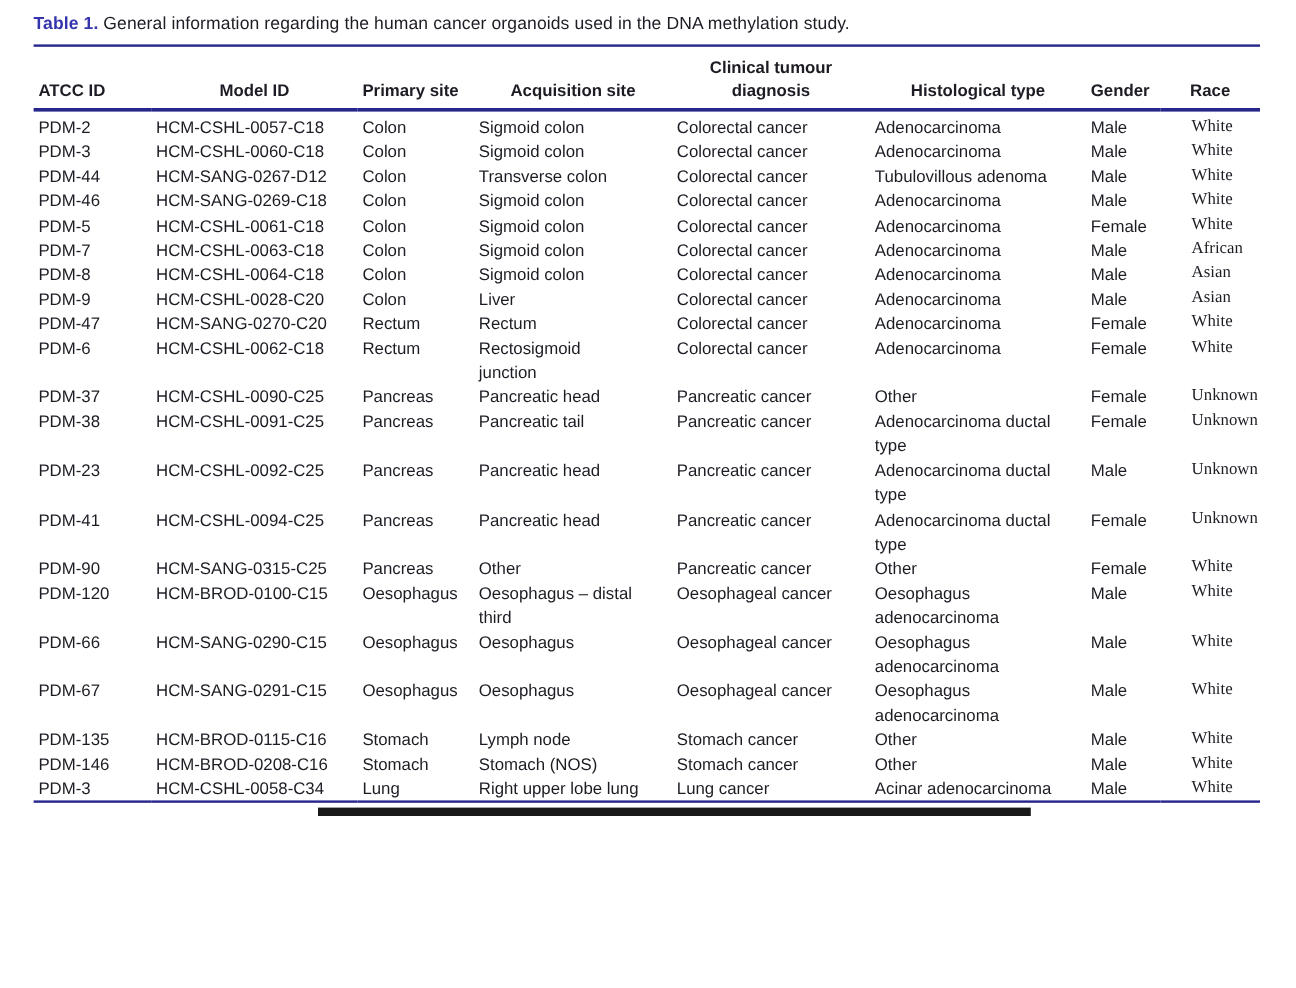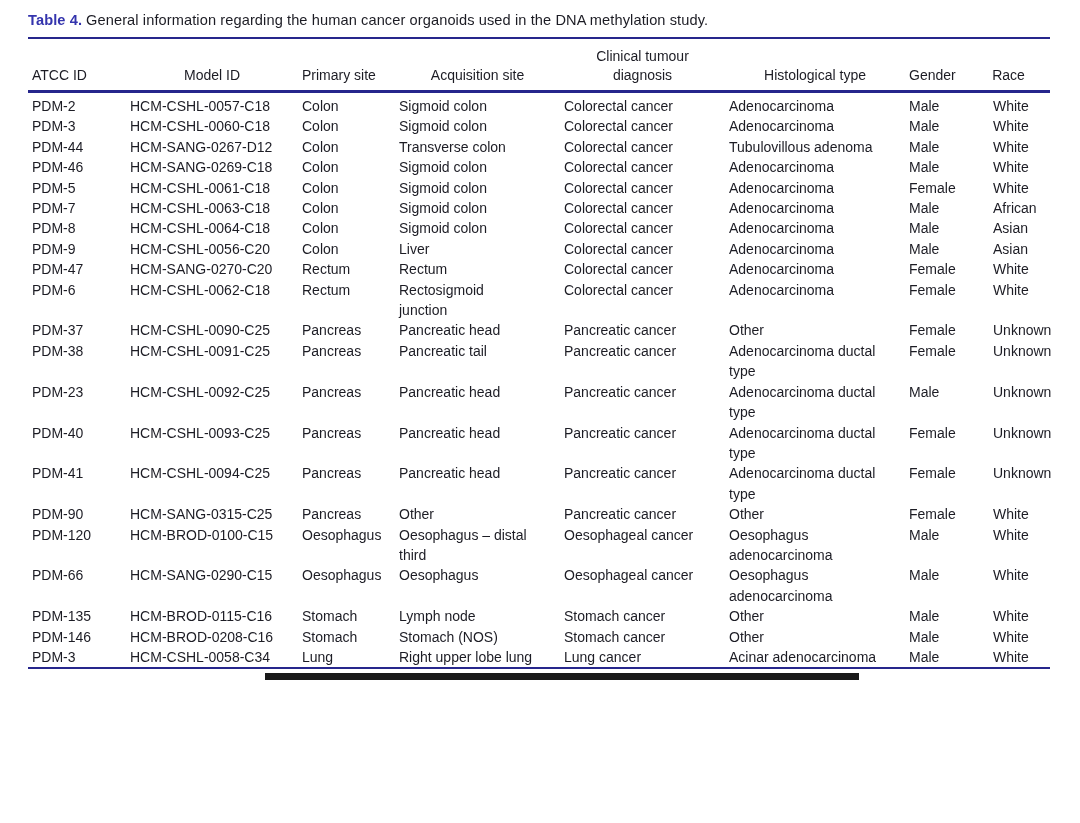--- a/index.html
+++ b/index.html
@@ -16,45 +16,45 @@
   }
   .page{padding:10px 0 0 28px;}
   .caption{
     width:1022px;font-size:14.6px;line-height:20px;
     padding-bottom:7px;border-bottom:2px solid var(--rule-navy);
     letter-spacing:0.1px;
   }
   .caption .tno{color:var(--accent-blue);font-weight:bold;margin-right:4px;}
   table{table-layout:fixed;border-collapse:collapse;width:1022px;}
   thead th{
-    font-weight:400;font-size:14px;line-height:19px;
+    font-weight:700;font-size:14px;line-height:19px;
     vertical-align:bottom;padding:8px 0 5px 4px;
     white-space:pre-line;text-align:left;
   }
   thead tr{border-bottom:3px solid var(--rule-navy);}
   thead th.h-center{text-align:center;padding-left:0;}
   tbody{border-bottom:2px solid var(--rule-navy);margin-top:47px;}
   td{
     font-size:14px;line-height:20.4px;vertical-align:top;
     padding:0 2px 0 4px;white-space:pre-line;text-align:left;
   }
   tbody tr:first-child td{padding-top:3px;}
-  td.c-race{padding-left:26px;}
+  td.c-race{padding-left:26px;font-family:Liberation Serif, serif;}
   .next-bar{
     margin:4px 0 0 237px;width:594px;height:7px;
     background:var(--bottom-bar);
   }
 </style>
 </head>
 <body>
 
 <div class="page">
 
   <div class="caption">
-    <span class="tno">Table 4.</span><span>General information regarding the human cancer organoids used in the DNA methylation study.</span>
+    <span class="tno">Table 1.</span><span>General information regarding the human cancer organoids used in the DNA methylation study.</span>
   </div>
 
   <table>
     <colgroup>
       <col style="width:98px">
         <col style="width:172px">
         <col style="width:97px">
         <col style="width:165px">
       <col style="width:165px">
         <col style="width:180px">
@@ -140,21 +140,21 @@
     <td>HCM-CSHL-0064-C18</td>
     <td>Colon</td>
     <td>Sigmoid colon</td>
     <td>Colorectal cancer</td>
     <td>Adenocarcinoma</td>
     <td>Male</td>
     <td class="c-race">Asian</td>
   </tr>
         <tr>
     <td>PDM-9</td>
-    <td>HCM-CSHL-0056-C20</td>
+    <td>HCM-CSHL-0028-C20</td>
     <td>Colon</td>
     <td>Liver</td>
     <td>Colorectal cancer</td>
     <td>Adenocarcinoma</td>
     <td>Male</td>
     <td class="c-race">Asian</td>
   </tr>
         <tr>
     <td>PDM-47</td>
     <td>HCM-SANG-0270-C20</td>
@@ -202,31 +202,20 @@
     <td>HCM-CSHL-0092-C25</td>
     <td>Pancreas</td>
     <td>Pancreatic head</td>
     <td>Pancreatic cancer</td>
     <td>Adenocarcinoma ductal
 type</td>
     <td>Male</td>
     <td class="c-race">Unknown</td>
   </tr>
         <tr>
-    <td>PDM-40</td>
-    <td>HCM-CSHL-0093-C25</td>
-    <td>Pancreas</td>
-    <td>Pancreatic head</td>
-    <td>Pancreatic cancer</td>
-    <td>Adenocarcinoma ductal
-type</td>
-    <td>Female</td>
-    <td class="c-race">Unknown</td>
-  </tr>
-        <tr>
     <td>PDM-41</td>
     <td>HCM-CSHL-0094-C25</td>
     <td>Pancreas</td>
     <td>Pancreatic head</td>
     <td>Pancreatic cancer</td>
     <td>Adenocarcinoma ductal
 type</td>
     <td>Female</td>
     <td class="c-race">Unknown</td>
   </tr>
@@ -248,20 +237,31 @@
 third</td>
     <td>Oesophageal cancer</td>
     <td>Oesophagus
 adenocarcinoma</td>
     <td>Male</td>
     <td class="c-race">White</td>
   </tr>
         <tr>
     <td>PDM-66</td>
     <td>HCM-SANG-0290-C15</td>
+    <td>Oesophagus</td>
+    <td>Oesophagus</td>
+    <td>Oesophageal cancer</td>
+    <td>Oesophagus
+adenocarcinoma</td>
+    <td>Male</td>
+    <td class="c-race">White</td>
+  </tr>
+        <tr>
+    <td>PDM-67</td>
+    <td>HCM-SANG-0291-C15</td>
     <td>Oesophagus</td>
     <td>Oesophagus</td>
     <td>Oesophageal cancer</td>
     <td>Oesophagus
 adenocarcinoma</td>
     <td>Male</td>
     <td class="c-race">White</td>
   </tr>
         <tr>
     <td>PDM-135</td>

